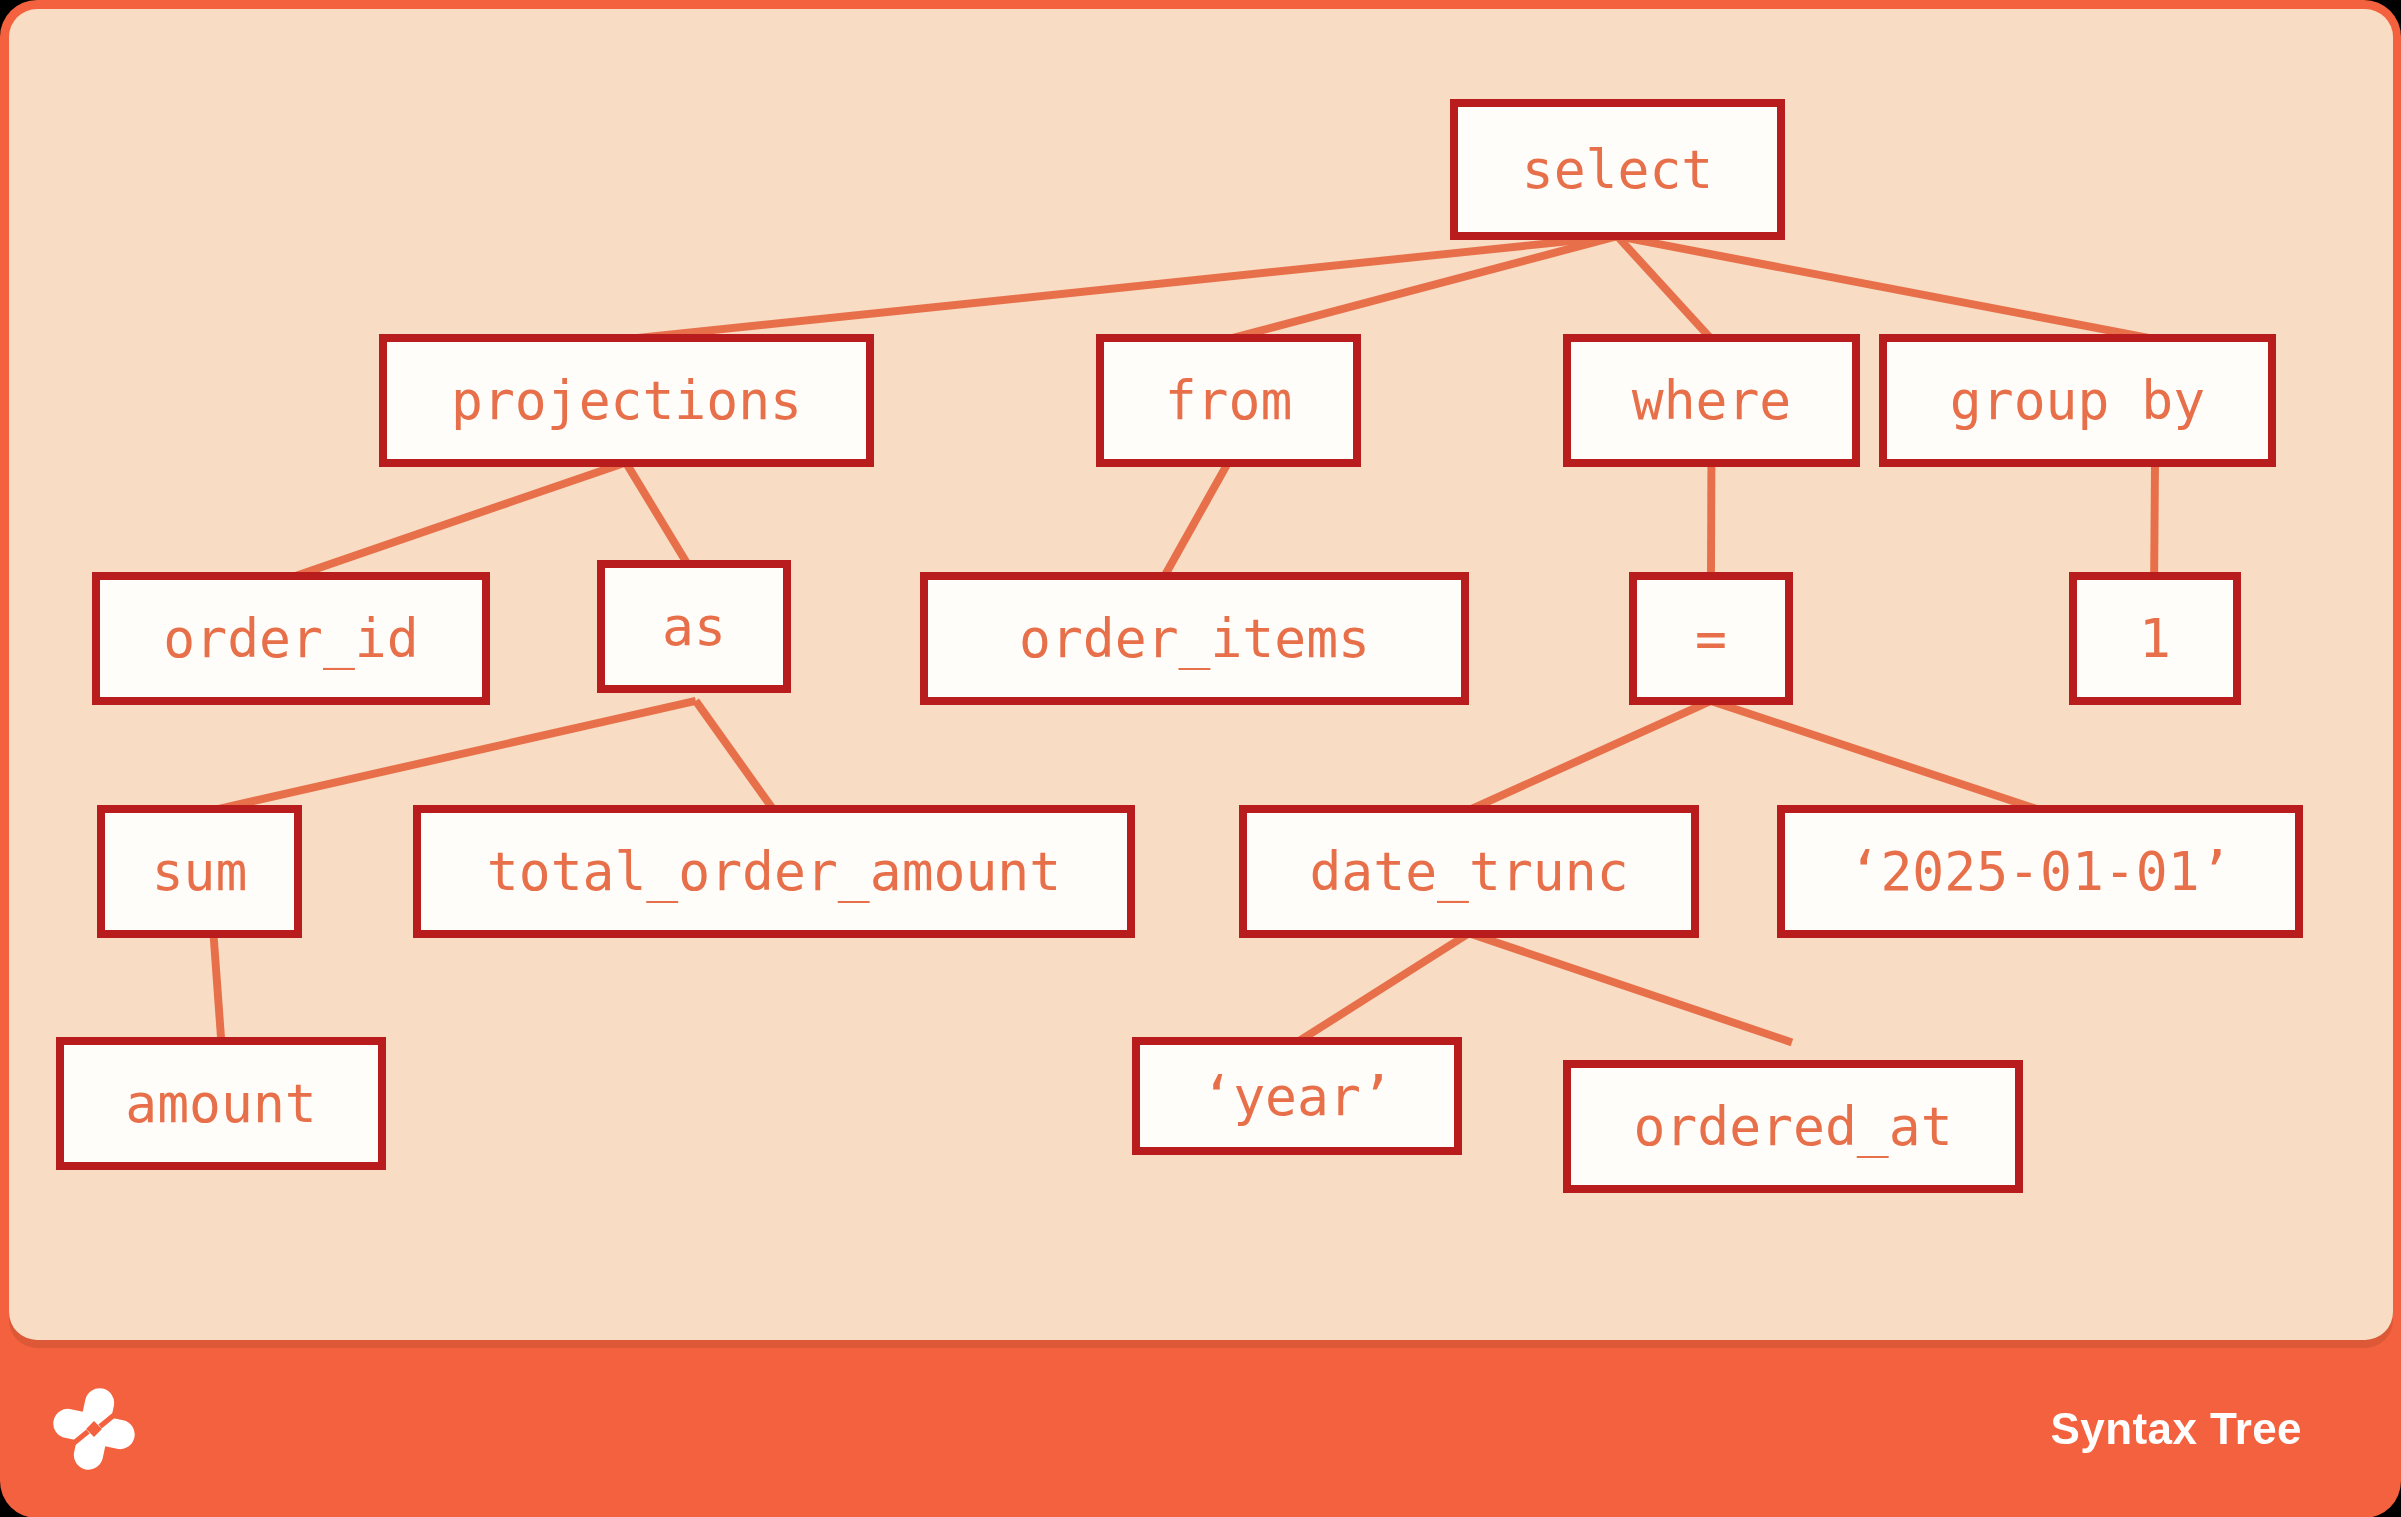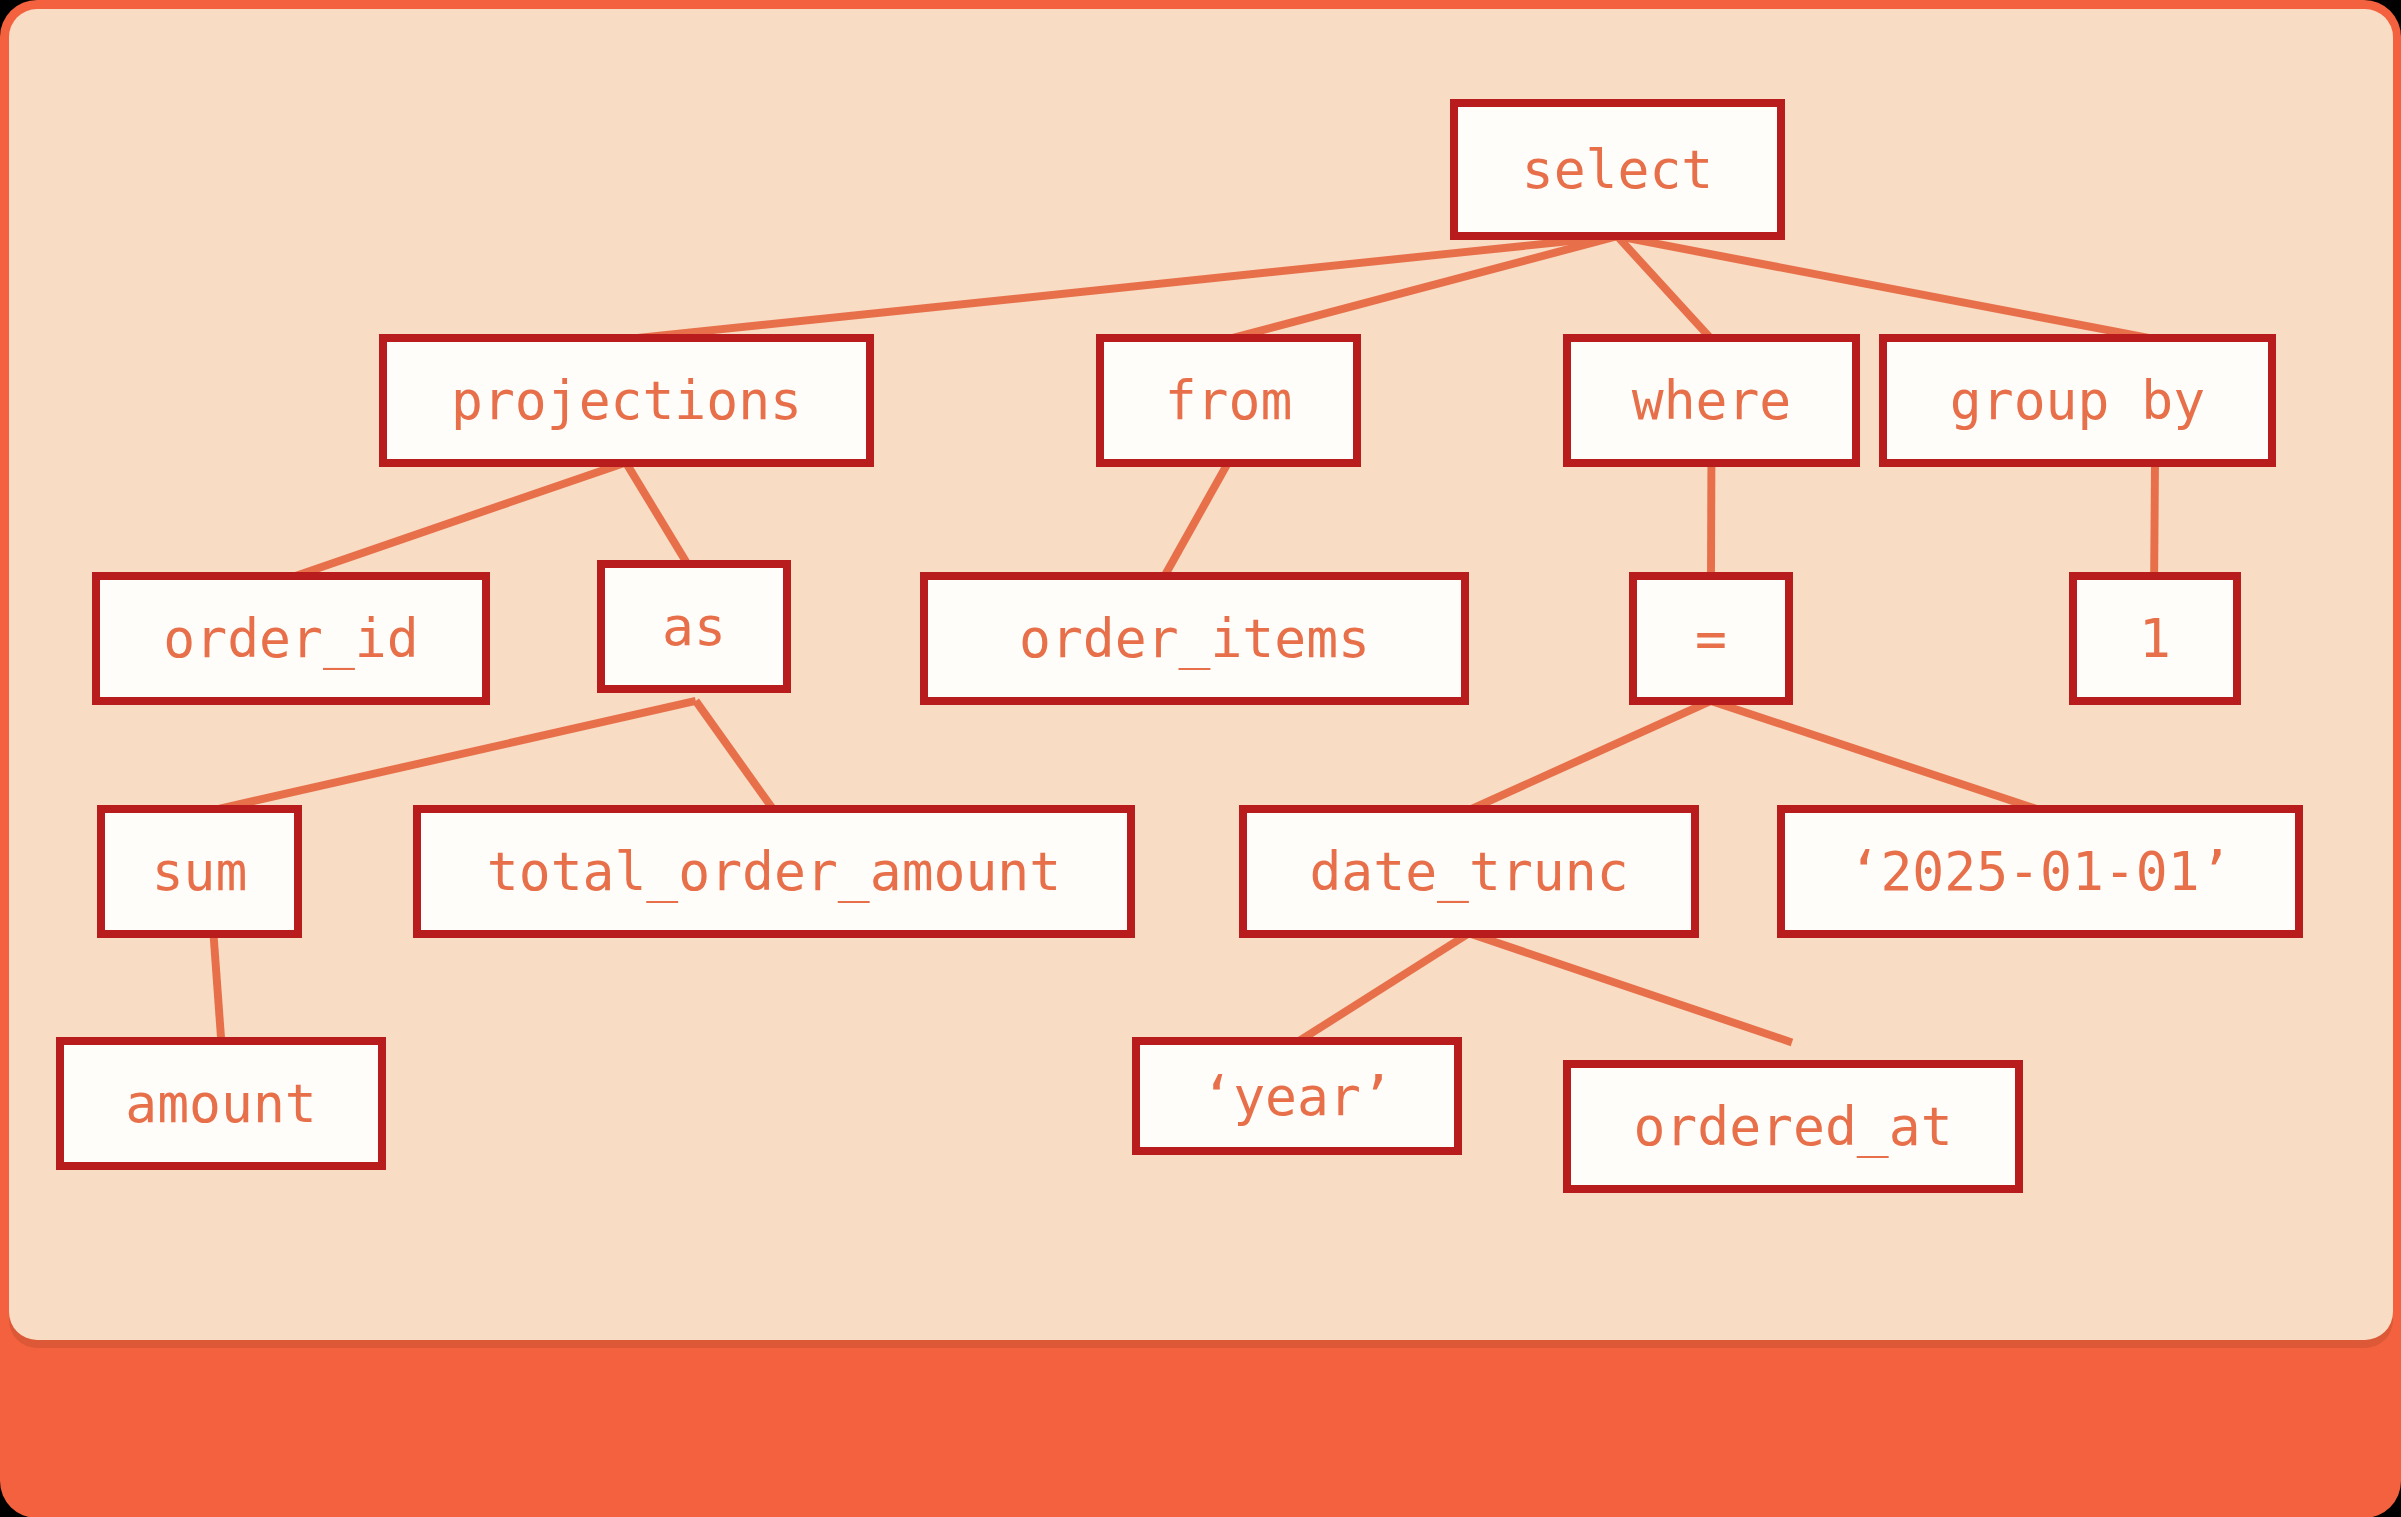--- a/index.html
+++ b/index.html
@@ -95,15 +95,27 @@
       <div class="node" style="left: 2069px; top: 572px; width: 172px; height: 133px;">1</div>
       <div class="node" style="left: 97px; top: 805px; width: 205px; height: 133px;">sum</div>
       <div class="node" style="left: 413px; top: 805px; width: 722px; height: 133px;">total_order_amount</div>
       <div class="node" style="left: 1239px; top: 805px; width: 460px; height: 133px;">date_trunc</div>
       <div class="node" style="left: 1777px; top: 805px; width: 526px; height: 133px;">‘2025-01-01’</div>
       <div class="node" style="left: 56px; top: 1037px; width: 330px; height: 133px;">amount</div>
       <div class="node" style="left: 1132px; top: 1037px; width: 330px; height: 118px;">‘year’</div>
       <div class="node" style="left: 1563px; top: 1060px; width: 460px; height: 133px;">ordered_at</div>
     </div>
 
+  <div class="footer-bar">
+    <svg class="logo" viewBox="0 0 100 100" xmlns="http://www.w3.org/2000/svg">
+      <g transform="rotate(12 50 50)" fill="#FFFFFF">
+        <rect x="2" y="33" width="96" height="34" rx="17"></rect>
+        <rect x="33" y="2" width="34" height="96" rx="17"></rect>
+      </g>
+      <line x1="79" y1="29" x2="57" y2="47" stroke="#F3613E" stroke-width="6"></line>
+      <line x1="21" y1="71" x2="43" y2="53" stroke="#F3613E" stroke-width="6"></line>
+      <rect x="43.5" y="43.5" width="13" height="13" fill="#F3613E" transform="rotate(45 50 50)"></rect>
+    </svg>
+    <span class="footer-title">Syntax Tree</span>
+  </div>
 
 </div>
 
 
 </body></html>

